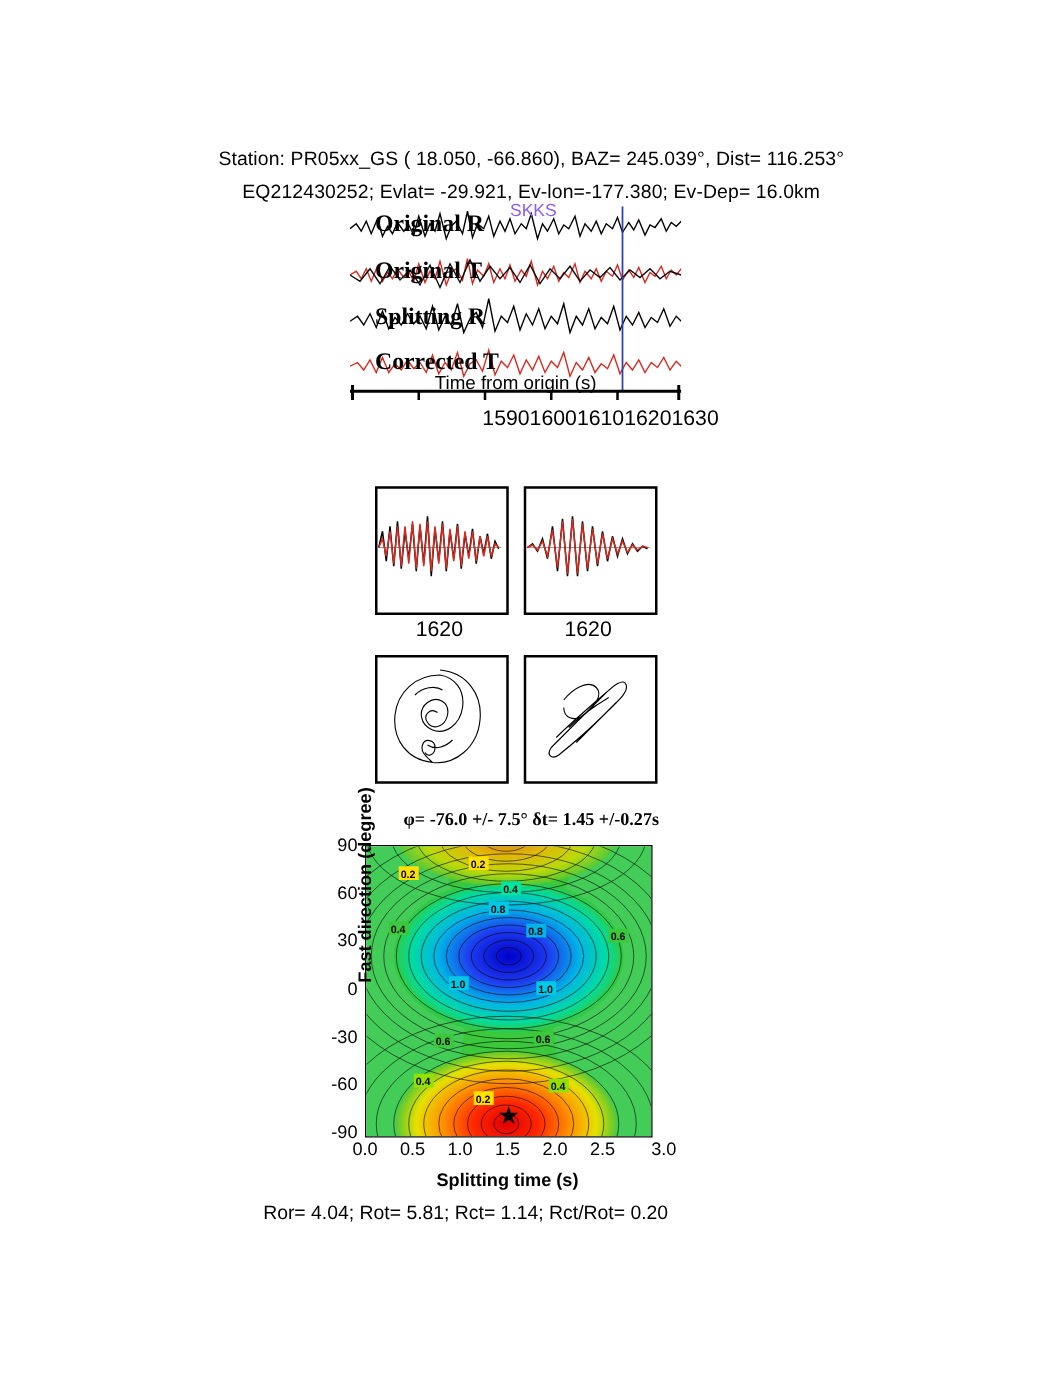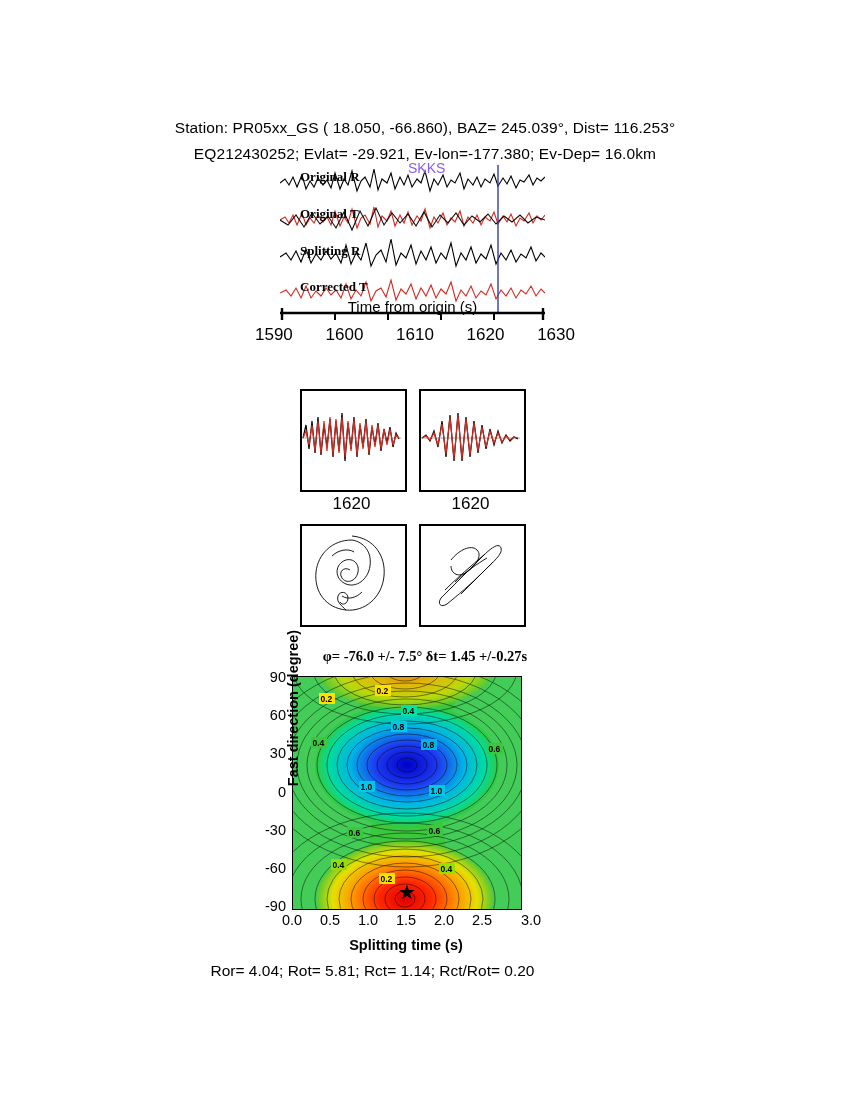--- a/index.html
+++ b/index.html
@@ -42,21 +42,21 @@
   
   .wave-panel {
     position: absolute;
     left: 280px;
     top: 165px;
     width: 265px;
     height: 150px;
   }
   .wave-label {
     position: absolute;
-    font-size: 13px;
+    font-size: 19px;
     font-weight: bold;
     font-family: "Liberation Serif", serif;
     white-space: nowrap;
     z-index: 4;
   }
   .skks-label {
     position: absolute;
     font-size: 14px;
     color: #8b5cf6;
     font-family: "Liberation Sans", sans-serif;
@@ -71,22 +71,21 @@
     font-size: 15px;
     z-index: 6;
   }
   .tick-labels {
     position: absolute;
     left: 255px;
     top: 325px;
     width: 320px;
     font-size: 17px;
     display: flex;
-    justify-content: space-between;
-    gap: 23px;
+    justify-content: flex-end;
   }
 
   
   .small-box {
     position: absolute;
     border: 2.5px solid #000;
     background: #fff;
   }
   .box-caption {
     position: absolute;

